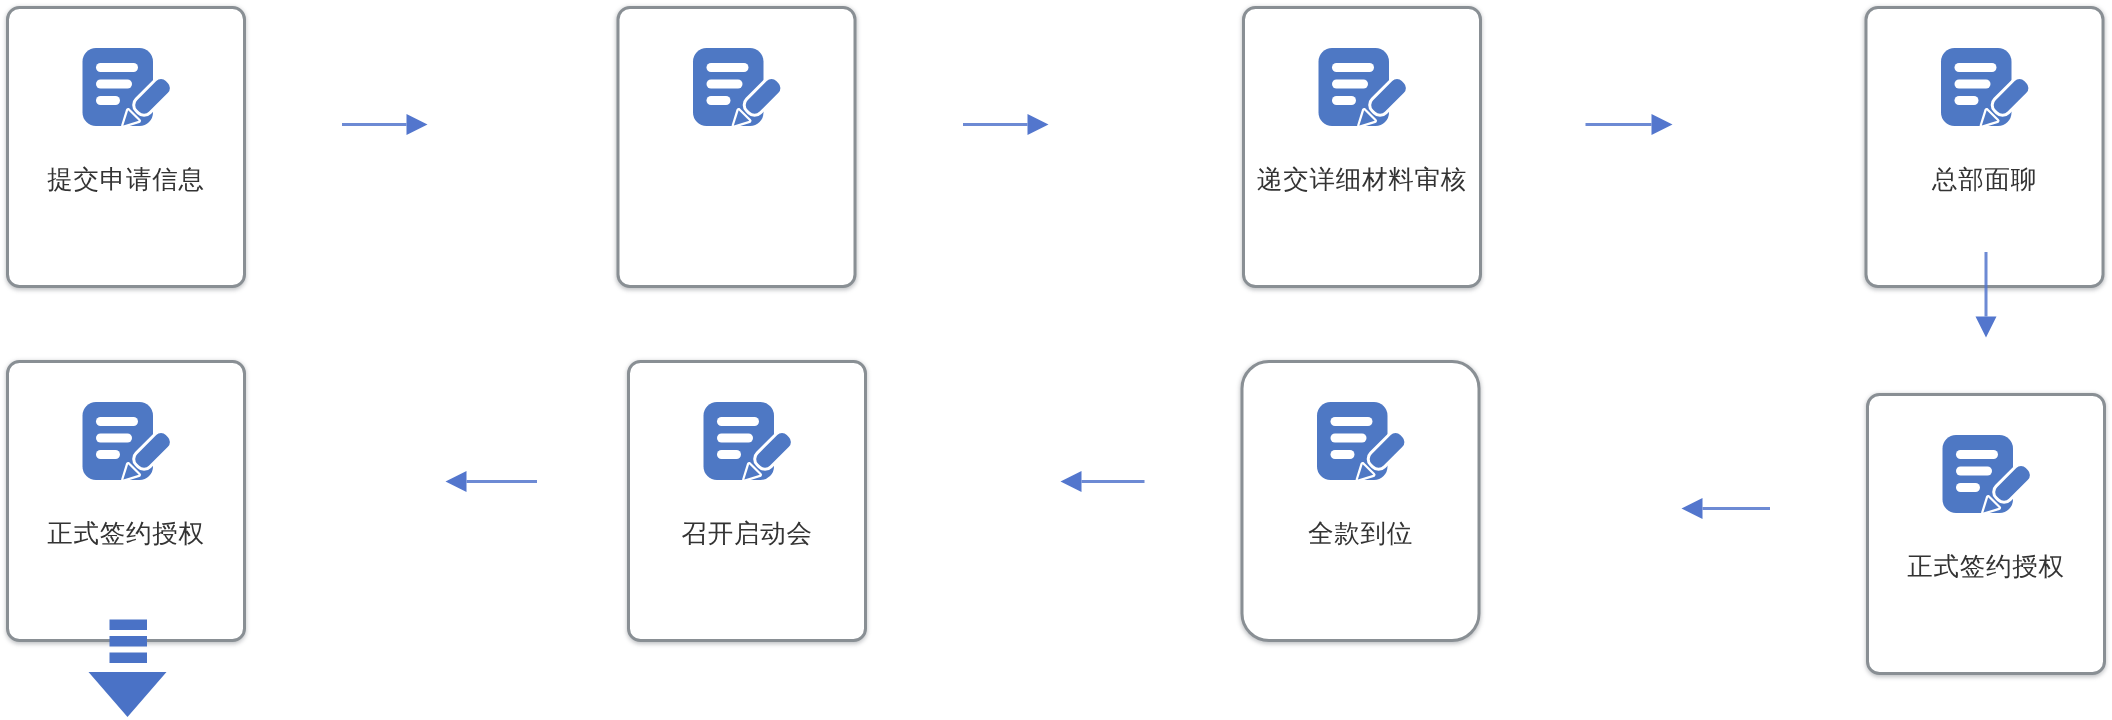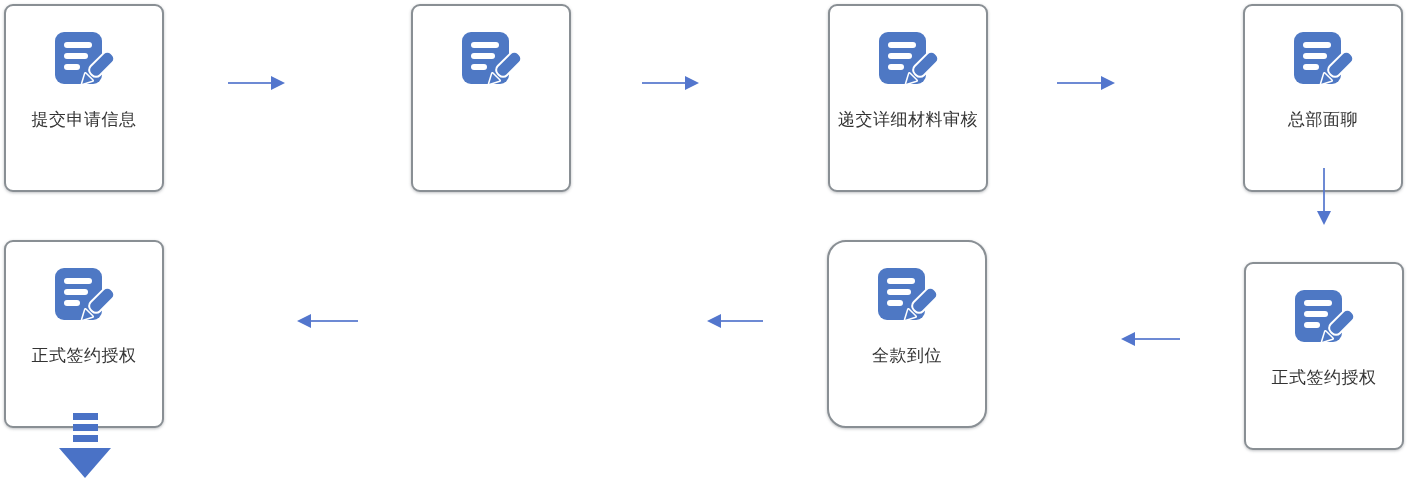--- a/index.html
+++ b/index.html
@@ -189,20 +189,35 @@
         <rect x="9" y="21" width="24" height="6" rx="3" fill="#ffffff"></rect>
         <rect x="9" y="32" width="16" height="6" rx="3" fill="#ffffff"></rect>
         <g transform="translate(52,27) rotate(45)">
           <rect class="ic-pencil" x="-5.5" y="-6" width="11" height="27" rx="4.5" stroke="#ffffff" stroke-width="4" paint-order="stroke" fill="#4e78c4"></rect>
           <path class="ic-pencil" d="M -5 25.5 L 5 25.5 L 0 35 Z" stroke="#ffffff" stroke-width="3" paint-order="stroke" stroke-linejoin="round" fill="#4e78c4"></path>
         </g>
       </svg>
     </span>
     <span class="step-label">全款到位</span>
   </div>
+    <div class="step-card" style="left: 418px; top: 240px;">
+    <span class="step-icon">
+      <svg viewBox="0 0 58 60" width="58" height="60" aria-hidden="true">
+        <rect class="ic-note" x="0" y="0" width="47" height="52" rx="9" fill="#4e78c4"></rect>
+        <rect x="9" y="10" width="28" height="6" rx="3" fill="#ffffff"></rect>
+        <rect x="9" y="21" width="24" height="6" rx="3" fill="#ffffff"></rect>
+        <rect x="9" y="32" width="16" height="6" rx="3" fill="#ffffff"></rect>
+        <g transform="translate(52,27) rotate(45)">
+          <rect class="ic-pencil" x="-5.5" y="-6" width="11" height="27" rx="4.5" stroke="#ffffff" stroke-width="4" paint-order="stroke" fill="#4e78c4"></rect>
+          <path class="ic-pencil" d="M -5 25.5 L 5 25.5 L 0 35 Z" stroke="#ffffff" stroke-width="3" paint-order="stroke" stroke-linejoin="round" fill="#4e78c4"></path>
+        </g>
+      </svg>
+    </span>
+    <span class="step-label">召开启动会</span>
+  </div>
     <div class="step-card" style="left: 4px; top: 240px;">
     <span class="step-icon">
       <svg viewBox="0 0 58 60" width="58" height="60" aria-hidden="true">
         <rect class="ic-note" x="0" y="0" width="47" height="52" rx="9" fill="#4e78c4"></rect>
         <rect x="9" y="10" width="28" height="6" rx="3" fill="#ffffff"></rect>
         <rect x="9" y="21" width="24" height="6" rx="3" fill="#ffffff"></rect>
         <rect x="9" y="32" width="16" height="6" rx="3" fill="#ffffff"></rect>
         <g transform="translate(52,27) rotate(45)">
           <rect class="ic-pencil" x="-5.5" y="-6" width="11" height="27" rx="4.5" stroke="#ffffff" stroke-width="4" paint-order="stroke" fill="#4e78c4"></rect>
           <path class="ic-pencil" d="M -5 25.5 L 5 25.5 L 0 35 Z" stroke="#ffffff" stroke-width="3" paint-order="stroke" stroke-linejoin="round" fill="#4e78c4"></path>

